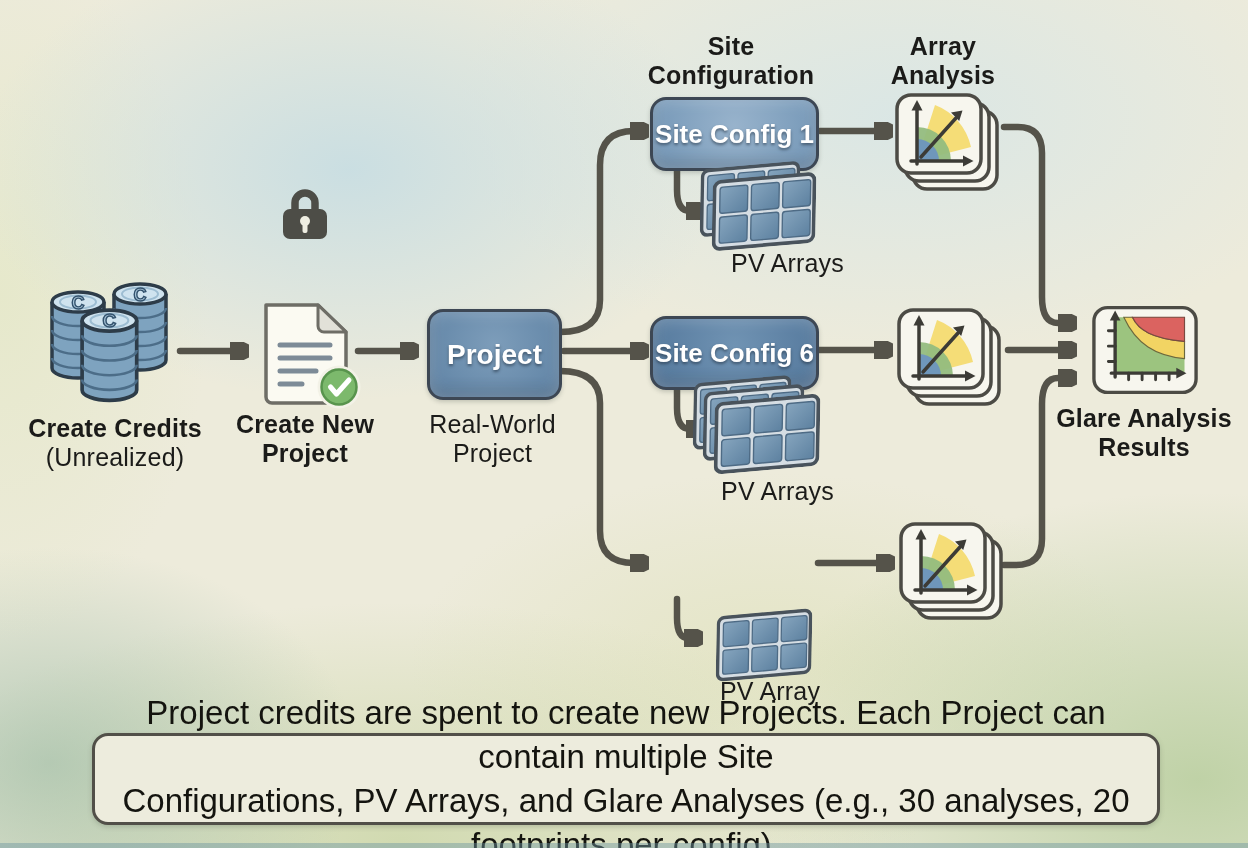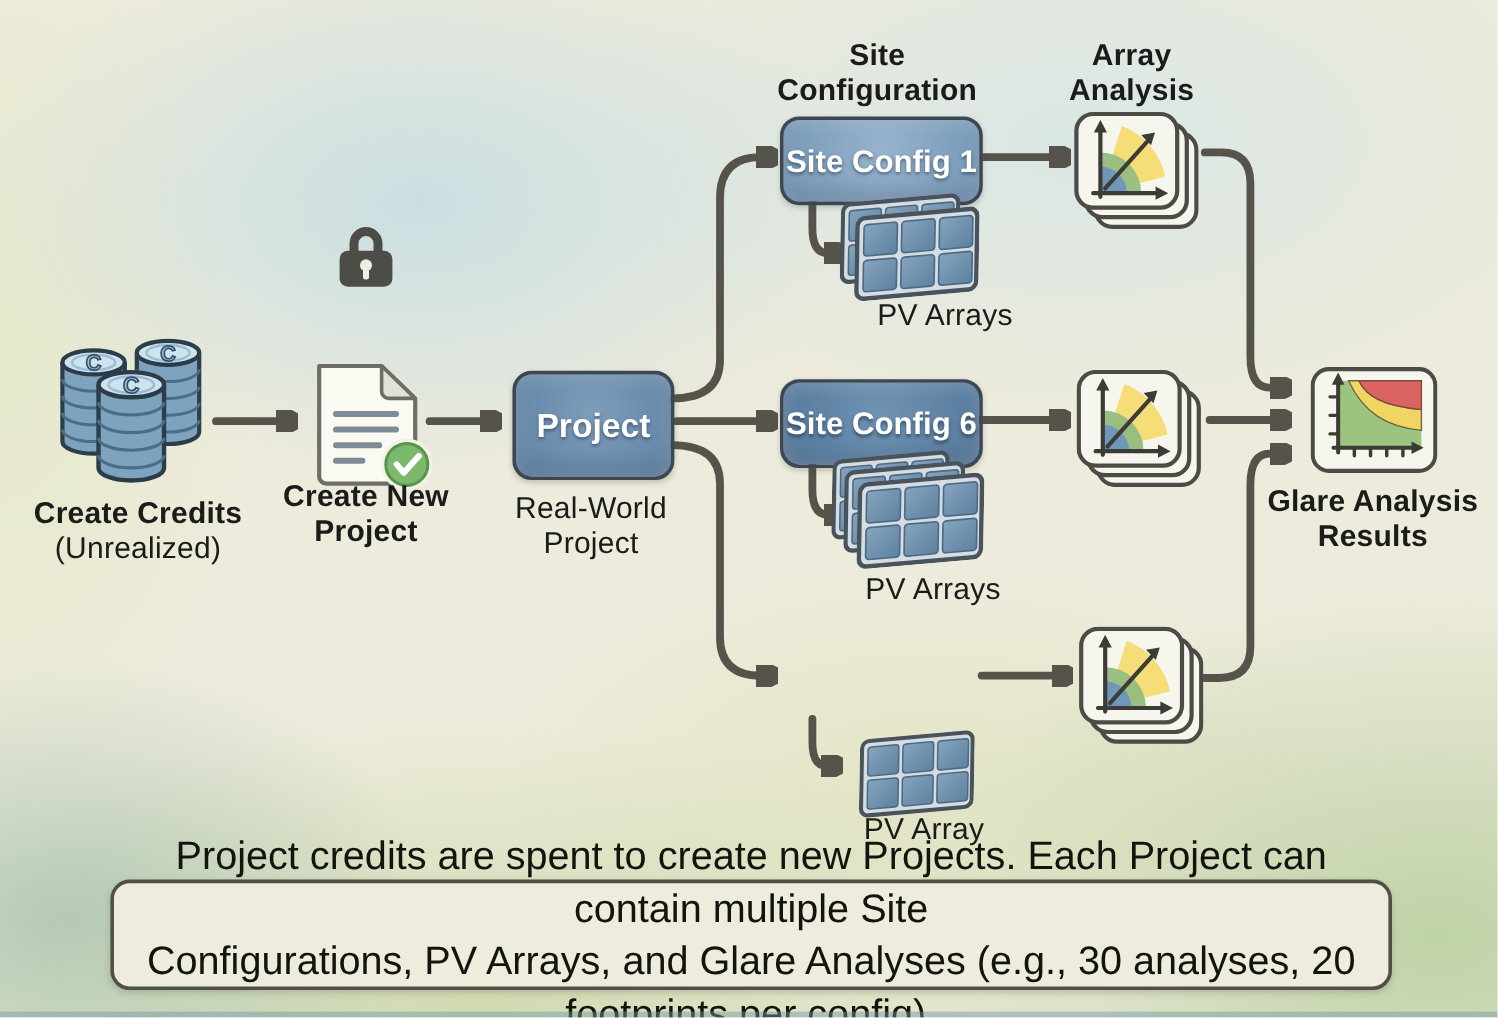--- a/index.html
+++ b/index.html
@@ -128,21 +128,21 @@
   </svg>
 
   <svg class="abs" style="left:258px;top:301px" width="106" height="110" viewBox="0 0 106 110">
     <path d="M8,4 H60 L88,31 V96 a6,6 0 0 1 -6,6 H14 a6,6 0 0 1 -6,-6 Z" fill="#fbfaf2" stroke="#6e6d66" stroke-width="3.5" stroke-linejoin="round"></path>
     <path d="M60,4 L60,25 a6,6 0 0 0 6,6 L88,31 Z" fill="#e2e1d8" stroke="#6e6d66" stroke-width="3" stroke-linejoin="round"></path>
     <path d="M22,44 H72 M22,57 H72 M22,70 H58 M22,83 H44" stroke="#7d8b97" stroke-width="5" stroke-linecap="round" fill="none"></path>
     <circle cx="81" cy="86" r="21.5" fill="#f3f2e7"></circle>
     <circle cx="81" cy="86" r="17.5" fill="#7cb96c" stroke="#58944d" stroke-width="2.5"></circle>
     <path d="M72.5,86 l6,7 l12.5,-14" stroke="#ffffff" stroke-width="5" fill="none" stroke-linecap="round" stroke-linejoin="round"></path>
   </svg>
-  <div class="label" style="left:222px;top:400px;width:166px">Create New Project</div>
+  <div class="label" style="left:222px;top:410px;width:166px">Create New Project</div>
 
   <div class="btn btn-project">
     <span>Project</span>
   </div>
   <div class="label normal" style="left:410px;top:410px;width:165px">Real-World Project</div>
 
   <div class="label" style="left:646px;top:32px;width:170px">Site Configuration</div>
   <div class="label" style="left:883px;top:32px;width:120px">Array Analysis</div>
 
   <div class="btn btn-sc btn-sc1">

